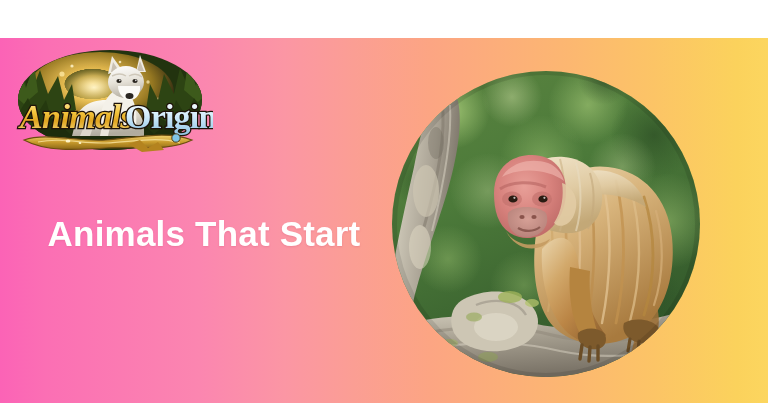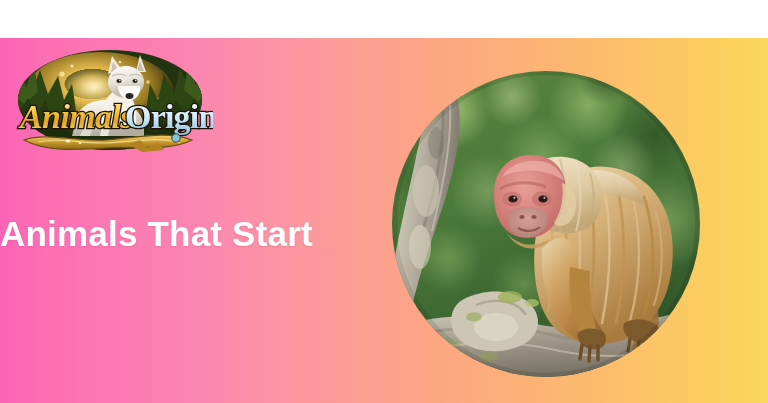--- a/index.html
+++ b/index.html
@@ -46,20 +46,21 @@
     width: 205px;
     height: 118px;
   }
 
   
   .headline-wrap {
     position: absolute;
     left: 0px;
     top: 170px;
     width: 408px;
+    text-align: center;
   }
   .headline {
     margin: 0;
     color: #ffffff;
     font-family: "Liberation Sans", sans-serif;
     font-weight: bold;
     font-size: 35px;
     line-height: 51px;
     letter-spacing: 0.2px;
     text-shadow: 0 1px 2px rgba(215,90,120,0.33);

